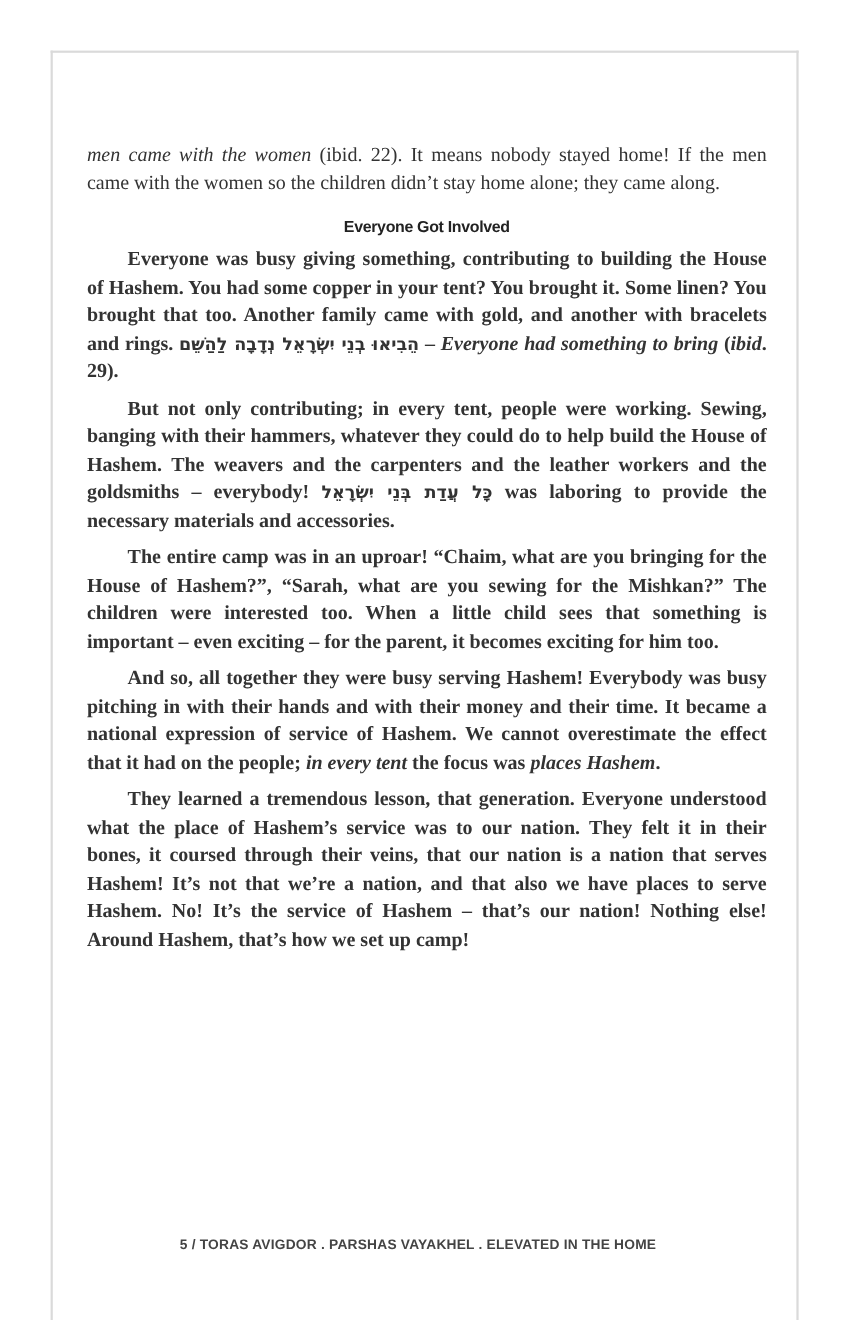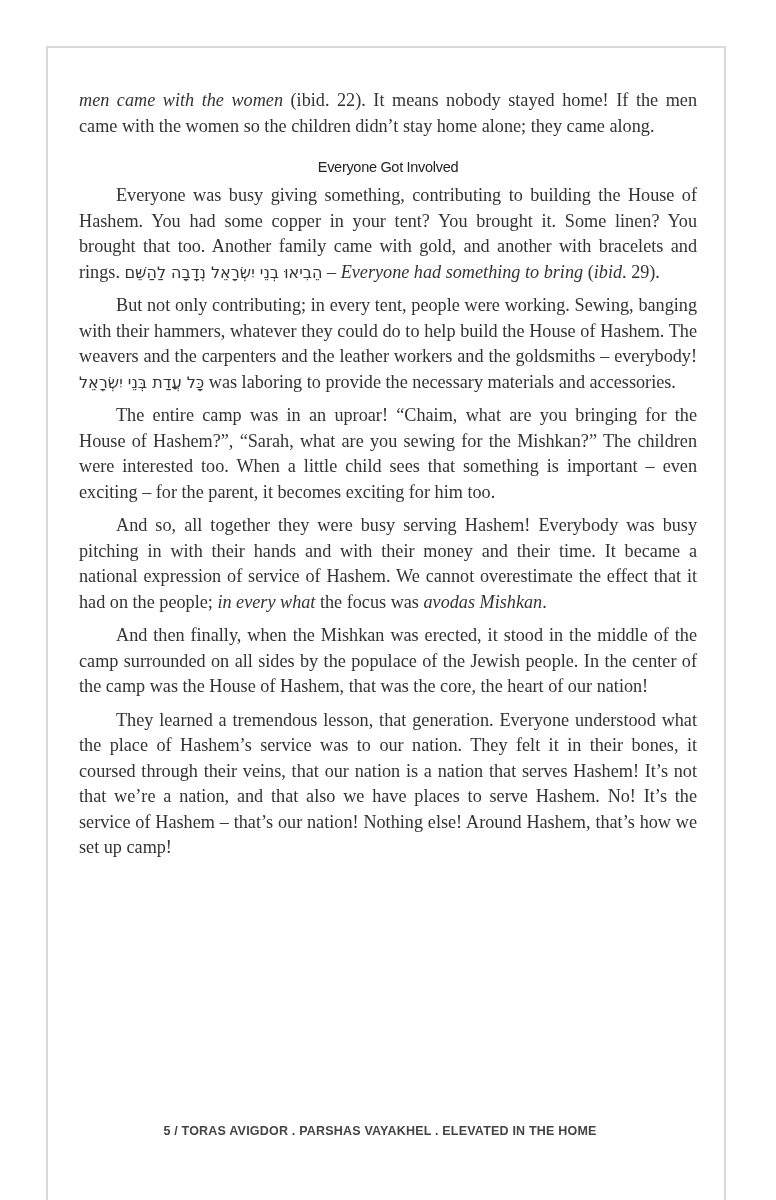--- a/index.html
+++ b/index.html
@@ -9,26 +9,26 @@
       border: 2px solid #dadada; border-bottom: none; background: #fff;
       box-sizing: border-box;
     }
     .content {
       position: absolute; left: 79px; top: 88px; width: 618px;
       font-family: "Liberation Serif", "DejaVu Serif", serif;
       font-size: 18.2px; line-height: 25.5px; color: #333333;
       text-align: justify;
     }
     .content p { margin: 0 0 8px 0; }
-    .content p.indent { text-indent: 37px; }
-    .content p.first { margin-bottom: 0; }
+    .content p.indent { text-indent: 37px; font-weight: bold; }
+    .content p.first { margin-bottom: 0; margin-top: 40px; }
     .content i { font-style: italic; }
     .heading {
       font-family: "Liberation Sans", "DejaVu Sans", sans-serif;
-      font-weight: normal; font-size: 14.5px; text-align: center;
+      font-weight: bold; font-size: 14.5px; text-align: center;
       color: #222; letter-spacing: -0.3px; margin: 18px 0 6px 0; line-height: 20px;
     }
     .heb { font-family: "DejaVu Sans", sans-serif; font-size: 16px; }
     .footer {
       position: absolute; left: 46px; width: 668px; top: 1124px;
       text-align: center; font-family: "Liberation Sans", "DejaVu Sans", sans-serif;
       font-size: 12.5px; font-weight: bold; color: #444; letter-spacing: 0.2px;
     }
   </style>
 </head>
@@ -40,20 +40,19 @@
   <p class="first"><i>men came with the women</i><span> (ibid. 22). It means nobody stayed home! If the men came with the women so the children didn’t stay home alone; they came along.</span></p>
 
   <div class="heading">Everyone Got Involved</div>
 
   <p class="indent"><span>Everyone was busy giving something, contributing to building the House of Hashem. You had some copper in your tent? You brought it. Some linen? You brought that too. Another family came with gold, and another with bracelets and rings. </span><span class="heb" dir="rtl">הֵבִיאוּ בְנֵי יִשְׂרָאֵל נְדָבָה לַהַשֵּׁם</span><span> – </span><i>Everyone had something to bring</i><span> (</span><i>ibid</i><span>. 29).</span></p>
 
   <p class="indent"><span>But not only contributing; in every tent, people were working. Sewing, banging with their hammers, whatever they could do to help build the House of Hashem. The weavers and the carpenters and the leather workers and the goldsmiths – everybody! </span><span class="heb" dir="rtl">כָּל עֲדַת בְּנֵי יִשְׂרָאֵל</span><span> was laboring to provide the necessary materials and accessories.</span></p>
 
   <p class="indent">The entire camp was in an uproar! “Chaim, what are you bringing for the House of Hashem?”, “Sarah, what are you sewing for the Mishkan?” The children were interested too. When a little child sees that something is important – even exciting – for the parent, it becomes exciting for him too.</p>
 
-  <p class="indent"><span>And so, all together they were busy serving Hashem! Everybody was busy pitching in with their hands and with their money and their time. It became a national expression of service of Hashem. We cannot overestimate the effect that it had on the people; </span><i>in every what</i><span> the focus was </span><i>avodas Mishkan</i><span>.</span></p>
+  <p class="indent"><span>And so, all together they were busy serving Hashem! Everybody was busy pitching in with their hands and with their money and their time. It became a national expression of service of Hashem. We cannot overestimate the effect that it had on the people; </span><i>in every tent</i><span> the focus was </span><i>places Hashem</i><span>.</span></p>
 
 
-  <p class="indent">And then finally, when the Mishkan was erected, it stood in the middle of the camp surrounded on all sides by the populace of the Jewish people. In the center of the camp was the House of Hashem, that was the core, the heart of our nation!</p>
   <p class="indent">They learned a tremendous lesson, that generation. Everyone understood what the place of Hashem’s service was to our nation. They felt it in their bones, it coursed through their veins, that our nation is a nation that serves Hashem! It’s not that we’re a nation, and that also we have places to serve Hashem. No! It’s the service of Hashem – that’s our nation! Nothing else! Around Hashem, that’s how we set up camp!</p>
 </div>
 
 <div class="footer">5 / TORAS AVIGDOR . PARSHAS VAYAKHEL . ELEVATED IN THE HOME</div>
 
 </body></html>

